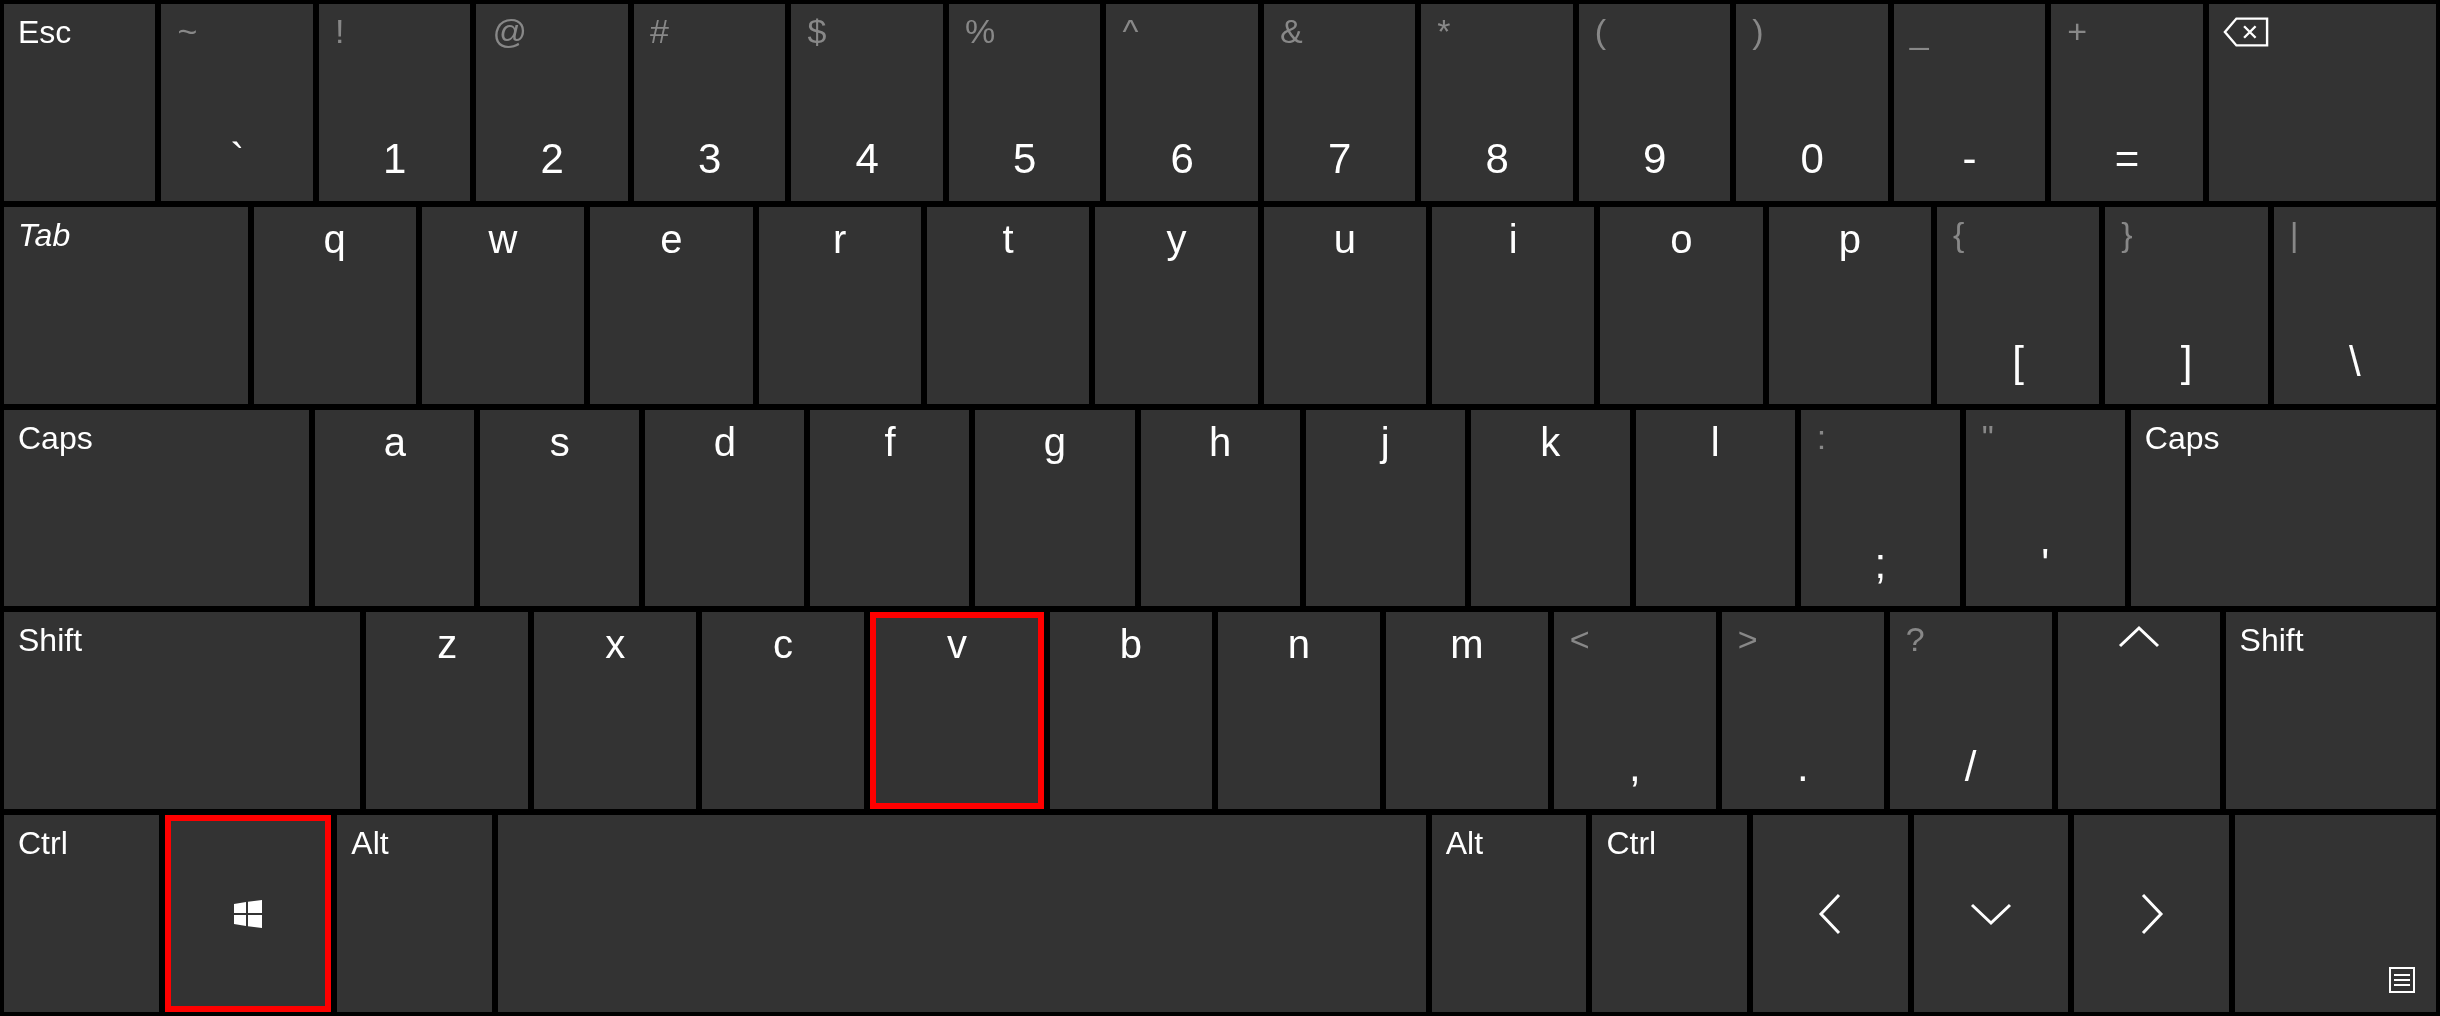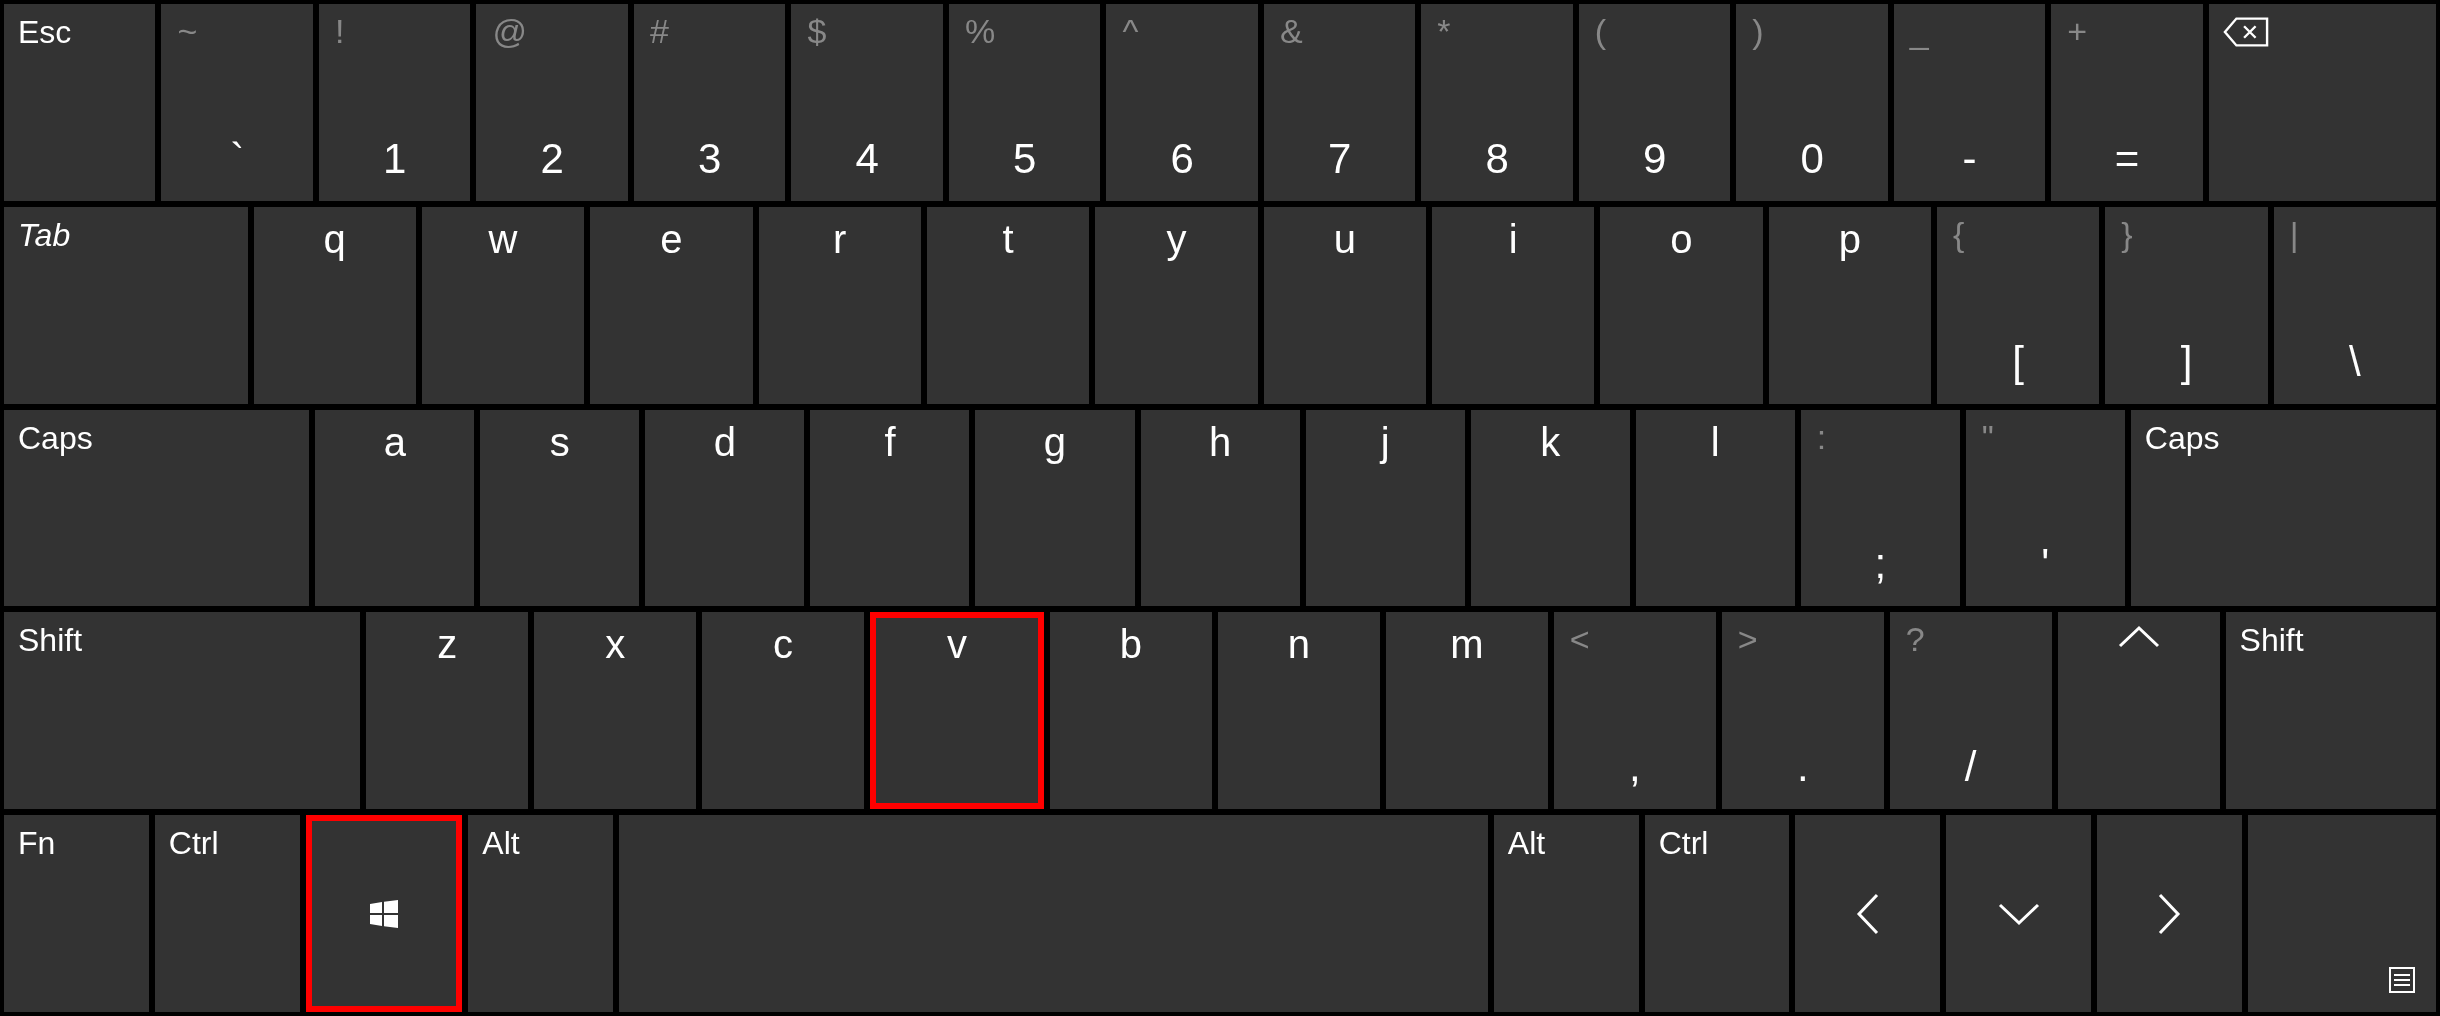--- a/index.html
+++ b/index.html
@@ -296,23 +296,20 @@
           </svg>
       </span>
     </div>
     <div class="key w1-3">
       <span class="label-top">Shift</span>
     </div>
   </div>
 
   <div class="row">
     <div class="key w1">
-      <span class="label-top">Fn</span>
-    </div>
-    <div class="key w1">
       <span class="label-top">Ctrl</span>
     </div>
     <div class="key w1 highlighted">
       <span class="icon-center">
         <svg width="32" height="32" viewBox="0 0 32 32">
             <path d="M2 6 L14 4 L14 15 L2 15 Z M16 3.7 L30 2 L30 15 L16 15 Z M2 17 L14 17 L14 28 L2 26 Z M16 17 L30 17 L30 30 L16 28.3 Z" fill="#fff"></path>
           </svg>
       </span>
     </div>
     <div class="key w1">

